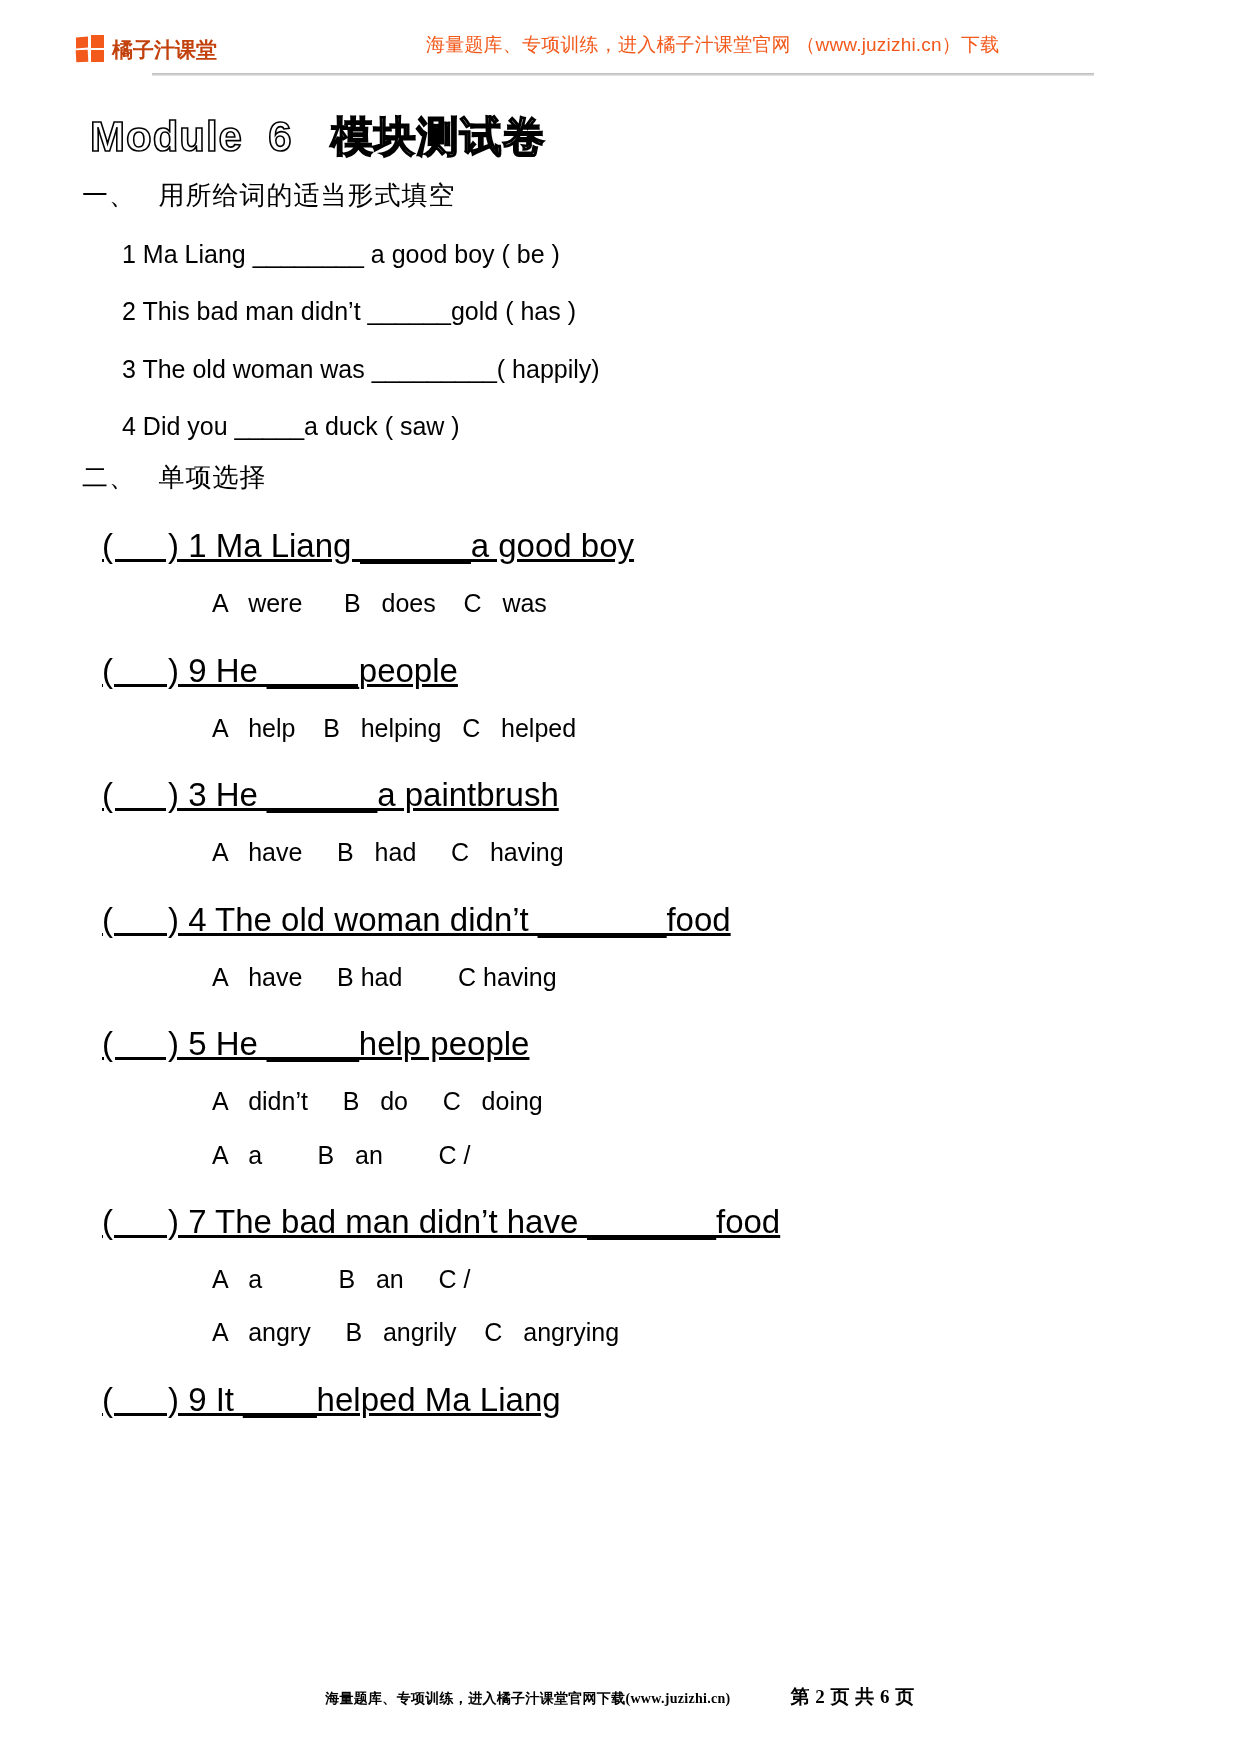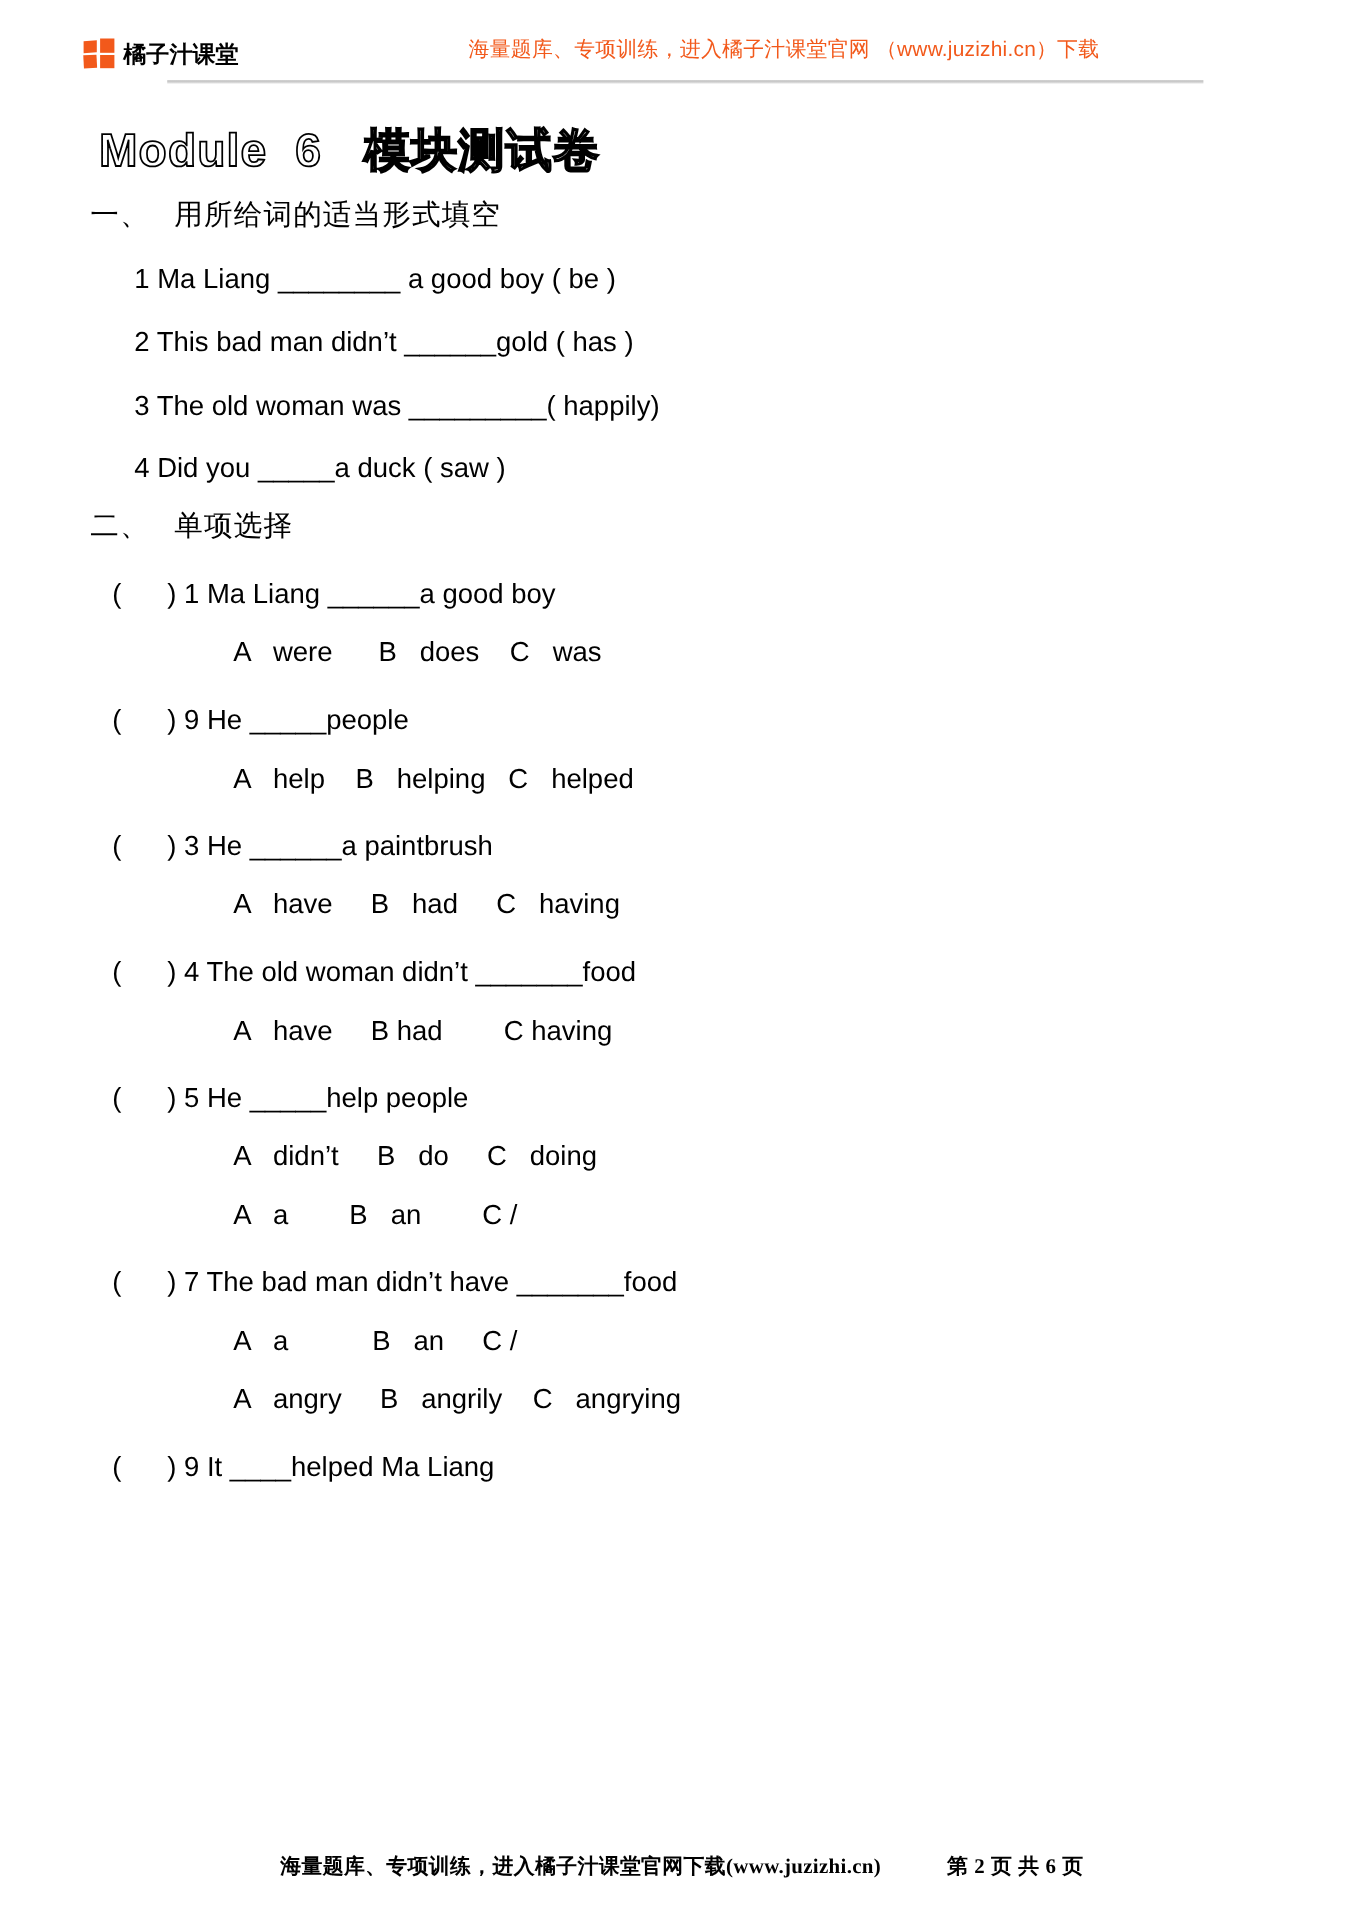--- a/index.html
+++ b/index.html
@@ -47,21 +47,21 @@
   .brand-mark i {
     position: absolute;
     background: #f2591b;
     display: block;
   }
   .brand-mark i.sq1 { left: 0;    top: 2px;  width: 12px; height: 11px; transform: skewY(-4deg); }
   .brand-mark i.sq2 { left: 15px; top: 0;    width: 13px; height: 13px; }
   .brand-mark i.sq3 { left: 0;    top: 15px; width: 12px; height: 12px; transform: rotate(-3deg); }
   .brand-mark i.sq4 { left: 15px; top: 15px; width: 13px; height: 12px; }
   .brand-name {
-    color: #000000;
+    color: #c2410c;
     font-size: 21px;
     font-weight: bold;
     letter-spacing: 0px;
     line-height: 1;
     white-space: nowrap;
   }
   .header-promo {
     position: absolute;
     left: 350px;
     top: 32px;
@@ -106,23 +106,24 @@
 
   .q-fill {
     margin: 26px 0 0 46px;
     font-size: 25px;
     white-space: pre;
     line-height: 1.25;
   }
 
   .q-choice {
     margin: 30px 0 0 26px;
-    font-size: 25px;
+    font-size: 33px;
     white-space: pre;
     line-height: 1.25;
+    text-decoration: underline;
   }
   .q-options {
     margin: 22px 0 0 136px;
     font-size: 25px;
     white-space: pre;
     line-height: 1.25;
   }
 
   
   .footer {
@@ -130,21 +131,21 @@
     left: 76px;
     right: 76px;
     bottom: 44px;
     display: flex;
     align-items: baseline;
     justify-content: center;
     gap: 60px;
     font-family: "Liberation Serif", serif;
   }
   .footer-note {
-    font-size: 19px;
+    font-size: 14px;
     font-weight: bold;
     white-space: nowrap;
     letter-spacing: 0.3px;
   }
   .footer-page {
     font-size: 19px;
     font-weight: bold;
     white-space: nowrap;
     letter-spacing: 0.5px;
   }

